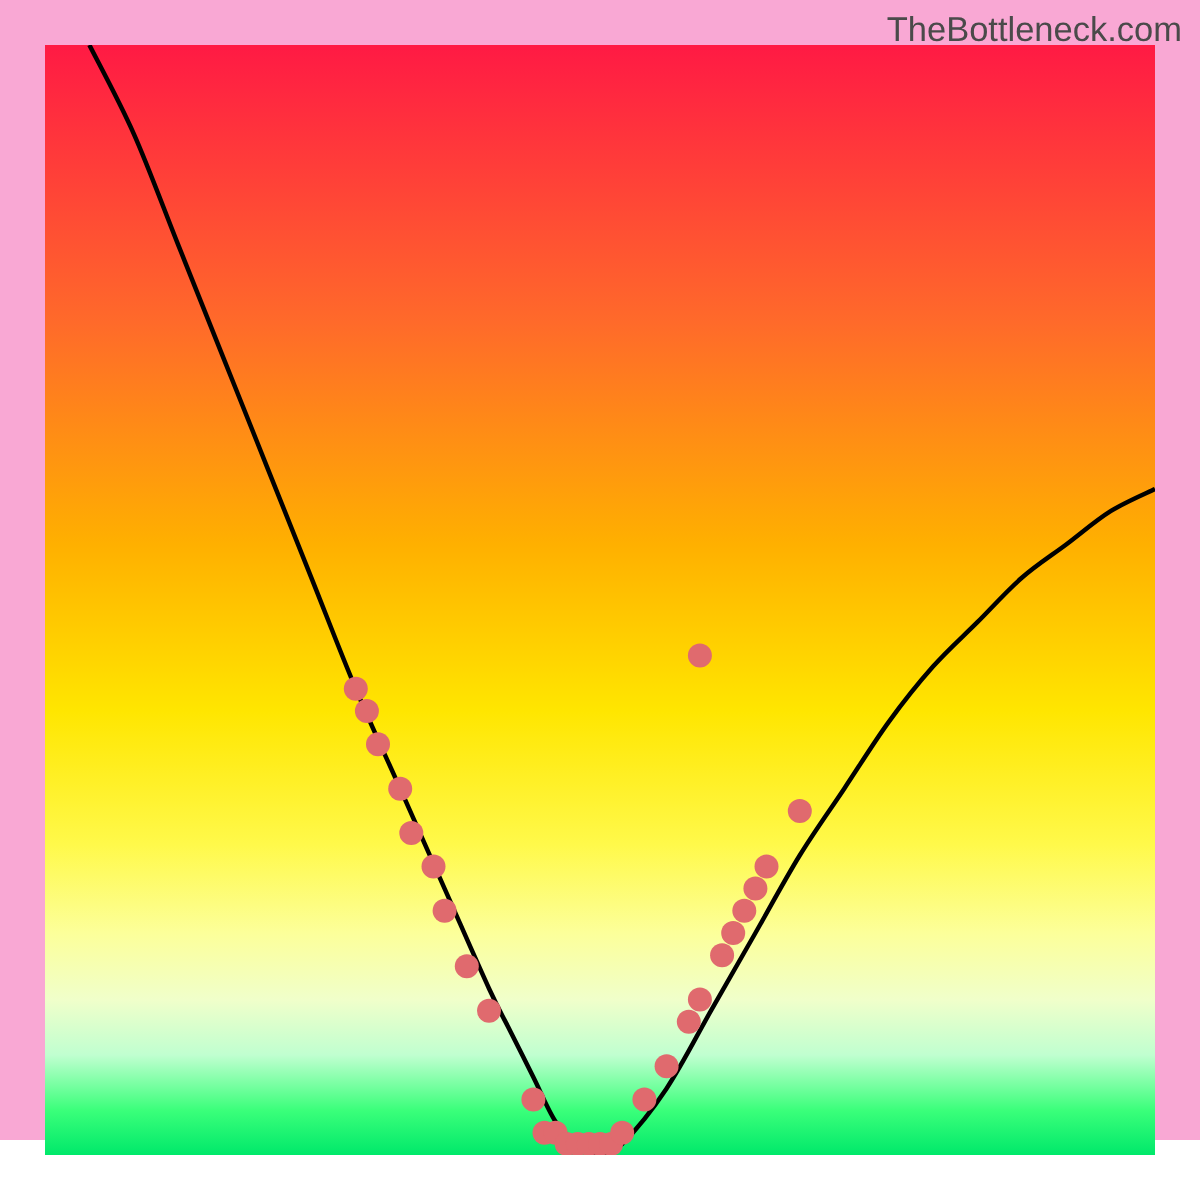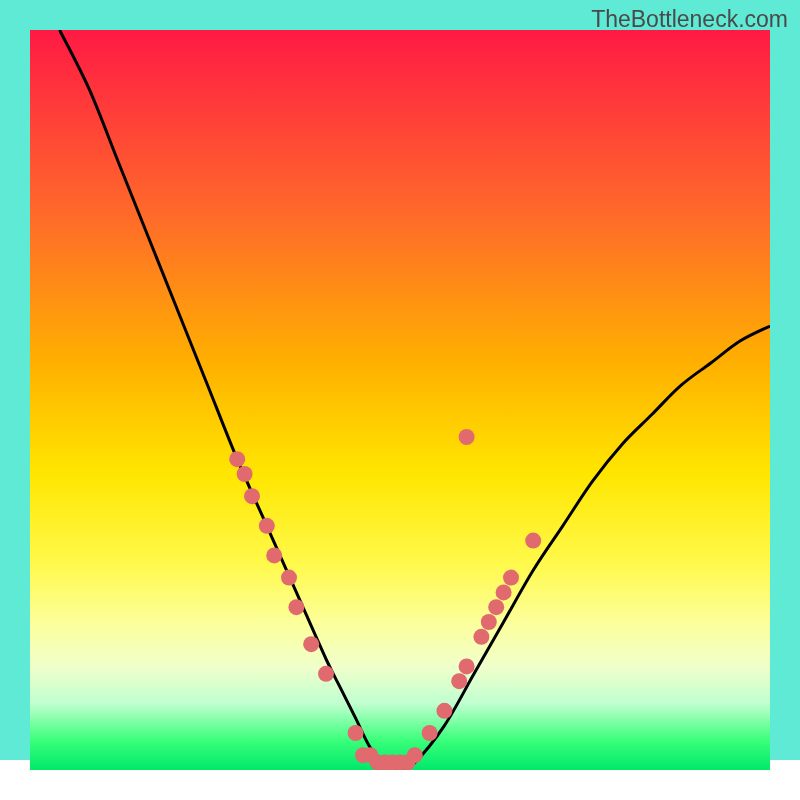--- a/index.html
+++ b/index.html
@@ -7,21 +7,21 @@
     padding: 0;
     width: 800px;
     height: 800px;
     overflow: hidden;
     font-family: Arial, sans-serif;
   }
   .container {
     position: relative;
     width: 800px;
     height: 760px;
-    background: #5eead4;
+    background: #f9a8d4;
   }
   .plot-area {
     position: absolute;
     left: 30px;
     top: 30px;
     width: 740px;
     height: 740px;
     background: linear-gradient(to bottom,
       #ff1a44 0%,
       #ff3a3a 10%,

